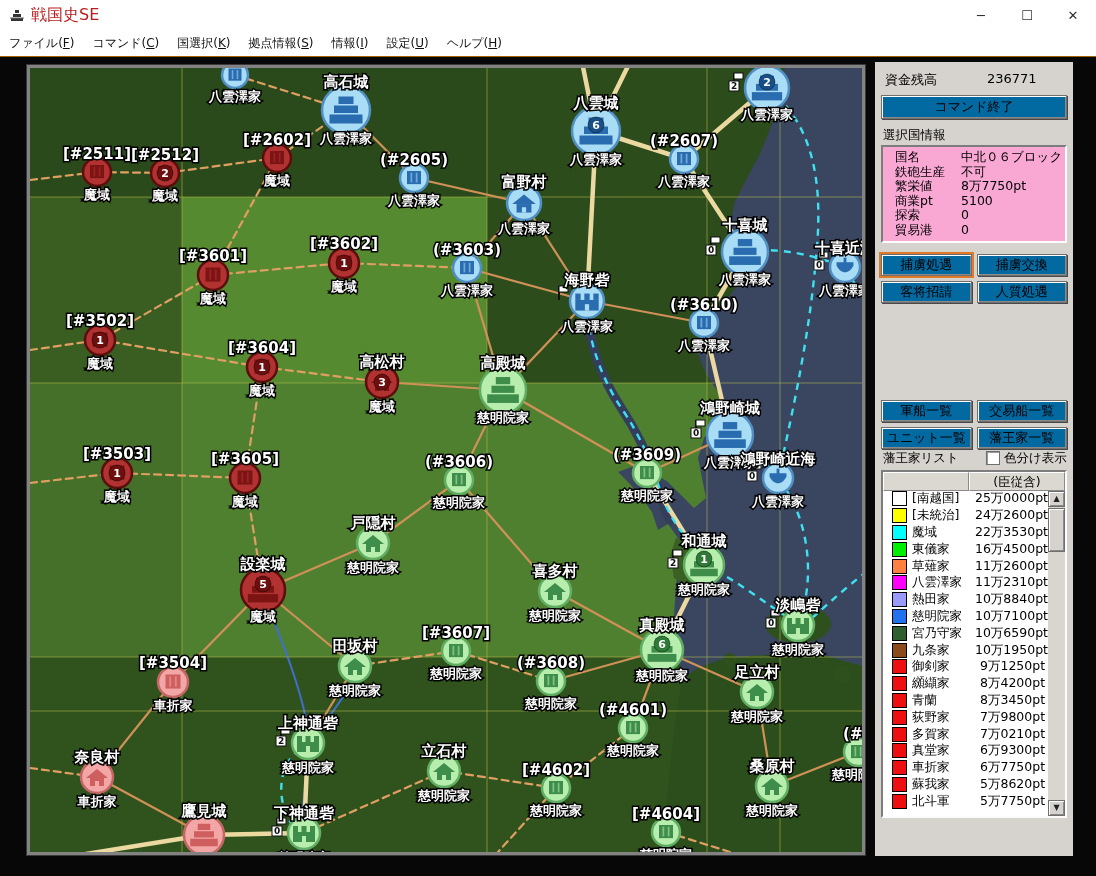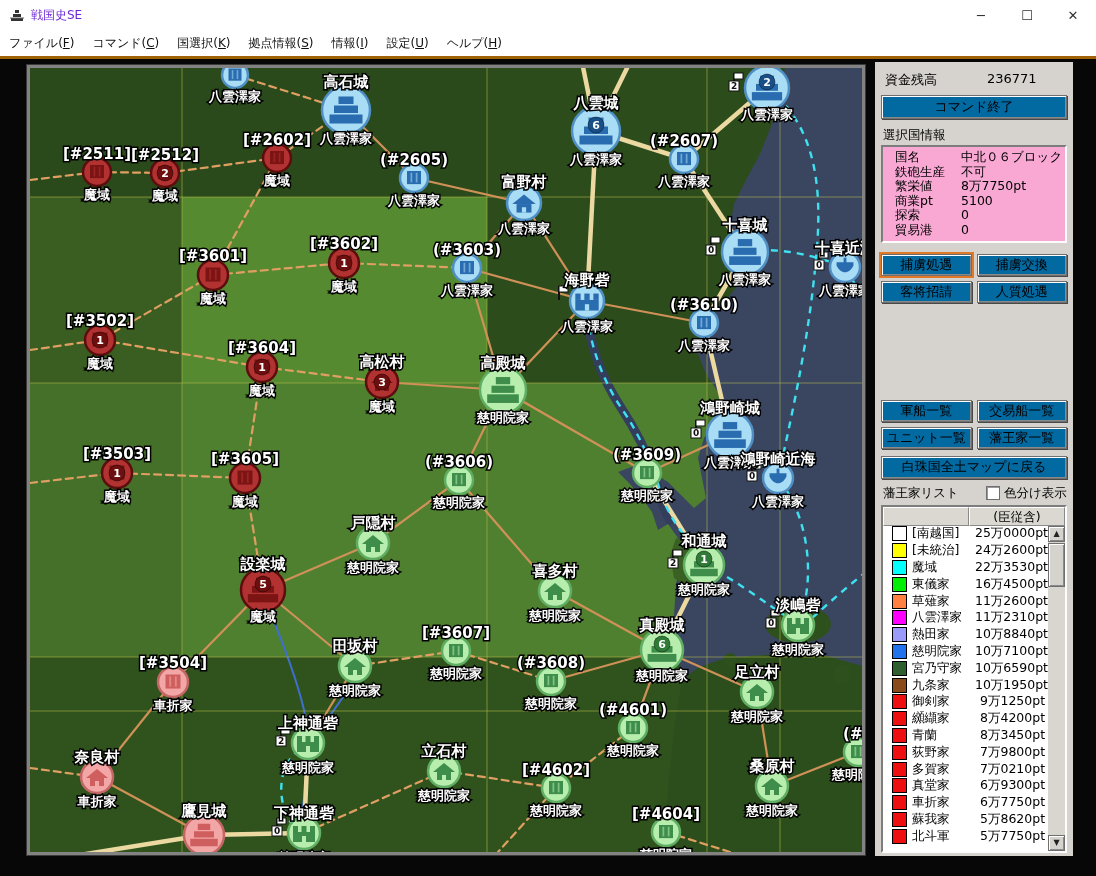--- a/index.html
+++ b/index.html
@@ -5,27 +5,27 @@
   html,body{margin:0;padding:0;}
   body{
     width:1096px;height:876px;position:relative;overflow:hidden;
     background:#070707;font-family:"DejaVu Sans","Liberation Sans",sans-serif;
     -webkit-font-smoothing:antialiased;
   }
   
   .titlebar{position:absolute;left:0;top:0;width:1096px;height:30px;background:#ffffff;
     border-bottom:1px solid #f0f0f0;display:flex;align-items:center;}
   .title-icon{width:16px;height:16px;margin-left:9px;margin-right:6px;}
-  .title-text{font-size:12px;color:#6d28d9;}
+  .title-text{font-size:16px;color:#b91c1c;}
   .win-controls{position:absolute;right:0;top:0;height:30px;display:flex;}
   .win-btn{width:46px;height:30px;display:flex;align-items:center;justify-content:center;
     font-size:13px;color:#333;cursor:default;}
   
   .menubar{position:absolute;left:0;top:30px;width:1096px;height:26px;background:#ffffff;
-    display:flex;align-items:center;border-bottom:3px solid #a16207;}
+    display:flex;align-items:center;border-bottom:1px solid #a16207;}
   .menu-item{font-size:12px;color:#111;padding:3px 9px;}
   .menu-item u{text-decoration:underline;}
   
   .map-frame{position:absolute;left:26px;top:64px;width:840px;height:792px;
     background:#828282;border:1px solid #3a3a3a;box-sizing:border-box;padding:3px;}
   .map-inner{width:832px;height:784px;overflow:hidden;position:relative;background:#49742a;}
   .lbl-name{font-size:15px;font-weight:bold;fill:#fff;stroke:#000;stroke-width:3px;paint-order:stroke;}
   .lbl-owner{font-size:13px;font-weight:bold;fill:#fff;stroke:#000;stroke-width:3px;paint-order:stroke;}
   .lbl-badge{font-size:11px;font-weight:bold;fill:#fff;}
   .lbl-flagnum{font-size:9px;font-weight:bold;fill:#111;}
@@ -835,21 +835,20 @@
       <div class="btn3d">客将招請</div>
       <div class="btn3d">人質処遇</div>
     </div>
   <div class="spacer1"></div>
   <div class="btn-grid" id="list-grid">
       <div class="btn3d">軍船一覧</div>
       <div class="btn3d">交易船一覧</div>
       <div class="btn3d">ユニット一覧</div>
       <div class="btn3d">藩王家一覧</div>
     </div>
-  <div class="btn3d btn-wide">白珠国全土マップに戻る</div>
   <div class="listlabel-row">
     <span>藩王家リスト</span>
     <span class="checkbox"></span>
     <span>色分け表示</span>
   </div>
   <div class="clan-list">
     <div class="clan-header">
       <div class="c1"></div>
       <div class="c2">(臣従含)</div>
     </div>

